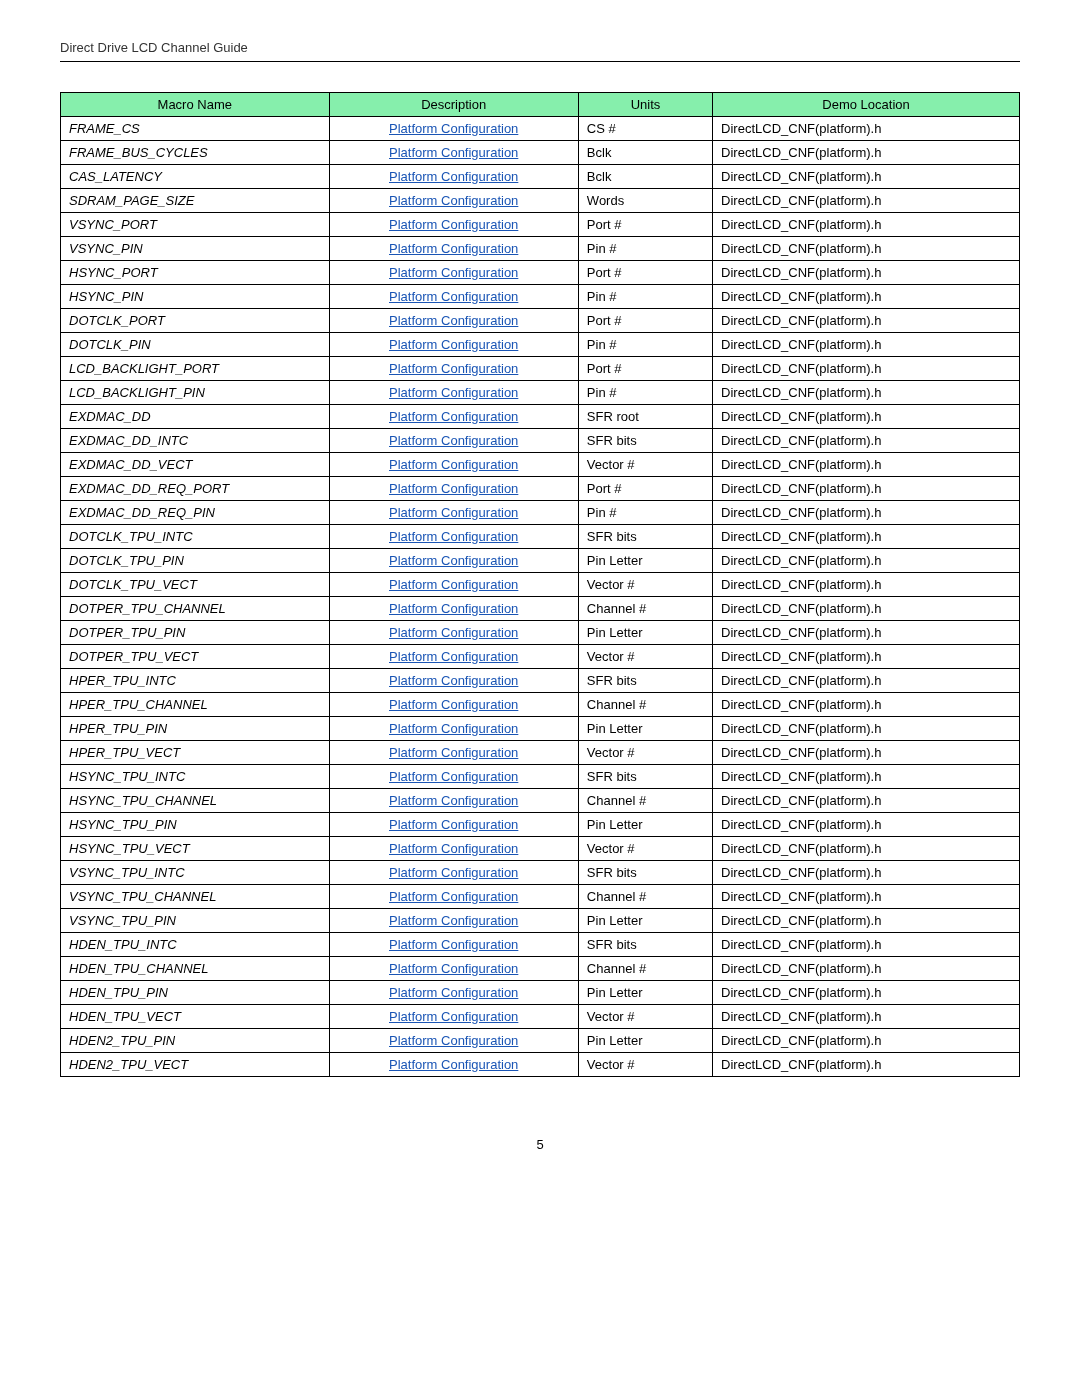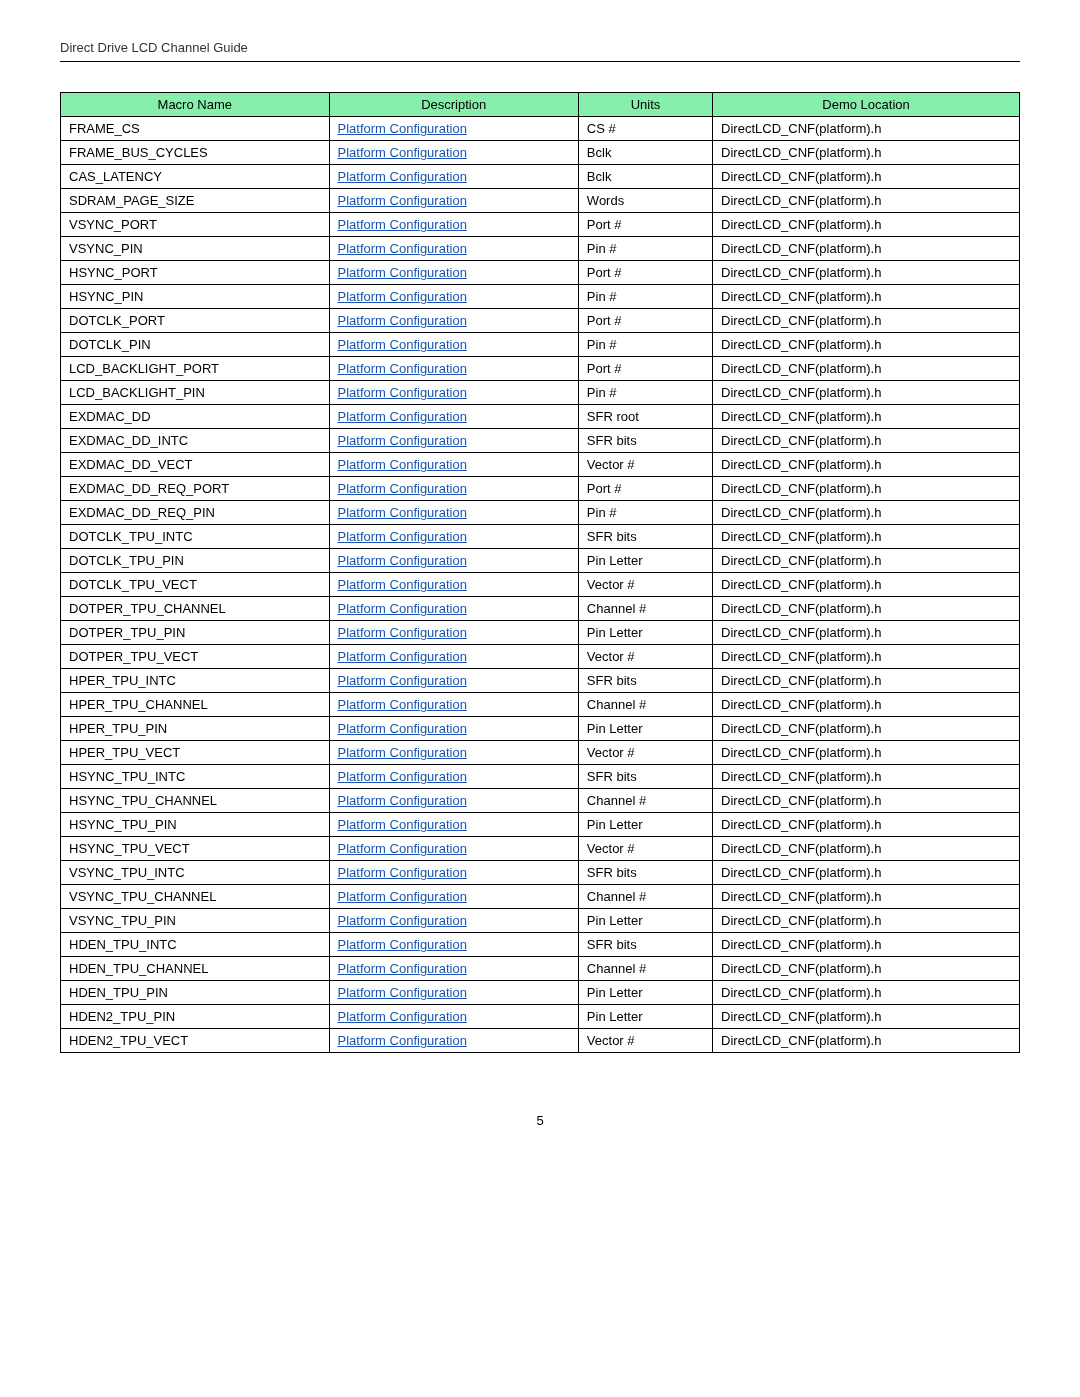--- a/index.html
+++ b/index.html
@@ -46,24 +46,26 @@
     }
 
     td a {
       color: #1a55b5;
       text-decoration: underline;
     }
 
     td:first-child {
       width: 28%;
       white-space: nowrap;
+      font-style: italic;
     }
 
     td:nth-child(2) {
       width: 26%;
+      text-align: center;
     }
 
     td:nth-child(3) {
       width: 14%;
     }
 
     td:nth-child(4) {
       width: 32%;
     }
 
@@ -306,20 +308,26 @@
         <td>Channel #</td>
         <td>DirectLCD_CNF(platform).h</td>
       </tr>
       <tr>
         <td>HDEN_TPU_PIN</td>
         <td><a href="#">Platform Configuration</a></td>
         <td>Pin Letter</td>
         <td>DirectLCD_CNF(platform).h</td>
       </tr>
       <tr>
+        <td>HDEN_TPU_VECT</td>
+        <td><a href="#">Platform Configuration</a></td>
+        <td>Vector #</td>
+        <td>DirectLCD_CNF(platform).h</td>
+      </tr>
+      <tr>
         <td>HDEN2_TPU_PIN</td>
         <td><a href="#">Platform Configuration</a></td>
         <td>Pin Letter</td>
         <td>DirectLCD_CNF(platform).h</td>
       </tr>
       <tr>
         <td>HDEN2_TPU_VECT</td>
         <td><a href="#">Platform Configuration</a></td>
         <td>Vector #</td>
         <td>DirectLCD_CNF(platform).h</td>

